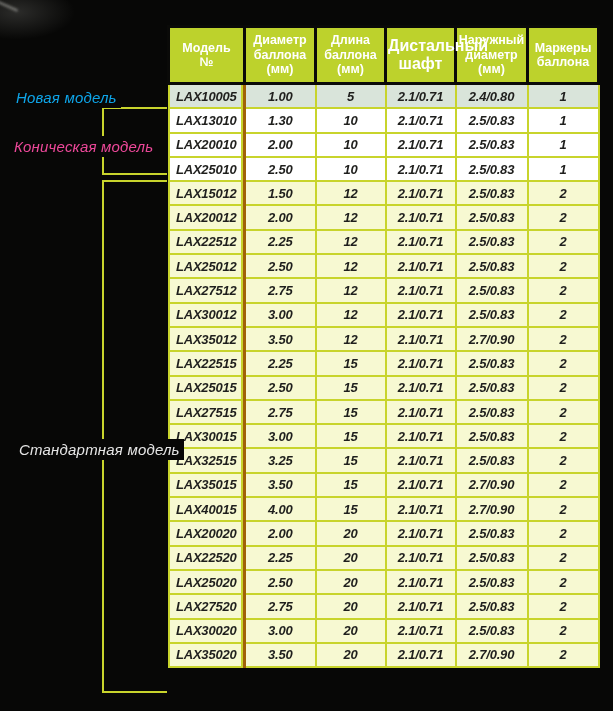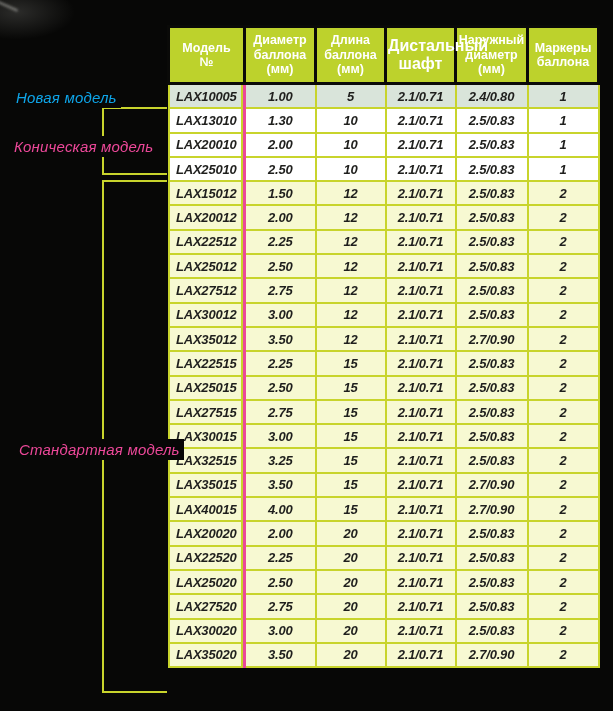--- a/index.html
+++ b/index.html
@@ -30,21 +30,21 @@
     font-style:italic;
     font-size:15px;
     letter-spacing:0.2px;
     white-space:nowrap;
     background:#070706;
     padding:2px 4px;
     z-index:3;
   }
   .label-new{left:12px;top:87px;color:#0ea5e9;}
   .label-conical{left:10px;top:136px;color:#ec4899;}
-  .label-standard{left:15px;top:439px;color:#ec4899;}
+  .label-standard{left:15px;top:439px;color:#e5e5e5;}
 
   
   .bracket{position:absolute;background:#c8d42c;z-index:1;}
 
   
   .spec-table{
     position:absolute;left:167px;top:25px;
     border-collapse:collapse;
     table-layout:fixed;
     width:430px;
@@ -71,21 +71,21 @@
     text-align:center;
     vertical-align:middle;
     font-style:italic;
     font-weight:bold;
     font-size:13px;
     color:#1f1f1d;
     letter-spacing:-0.2px;
   }
   .spec-table td.model{
     box-shadow:inset -2px 0 0 #c8d42c;
-    border-right:3px solid #ec4899;
+    border-right:3px solid #a16207;
     font-style:italic;
   }
   tr.g-new td{background:#d9e4da;}
   tr.g-conical td{background:#ffffff;}
   tr.g-standard td{background:#f7f9d2;}
 </style>
 </head>
 <body>
 
 <div class="stage">

